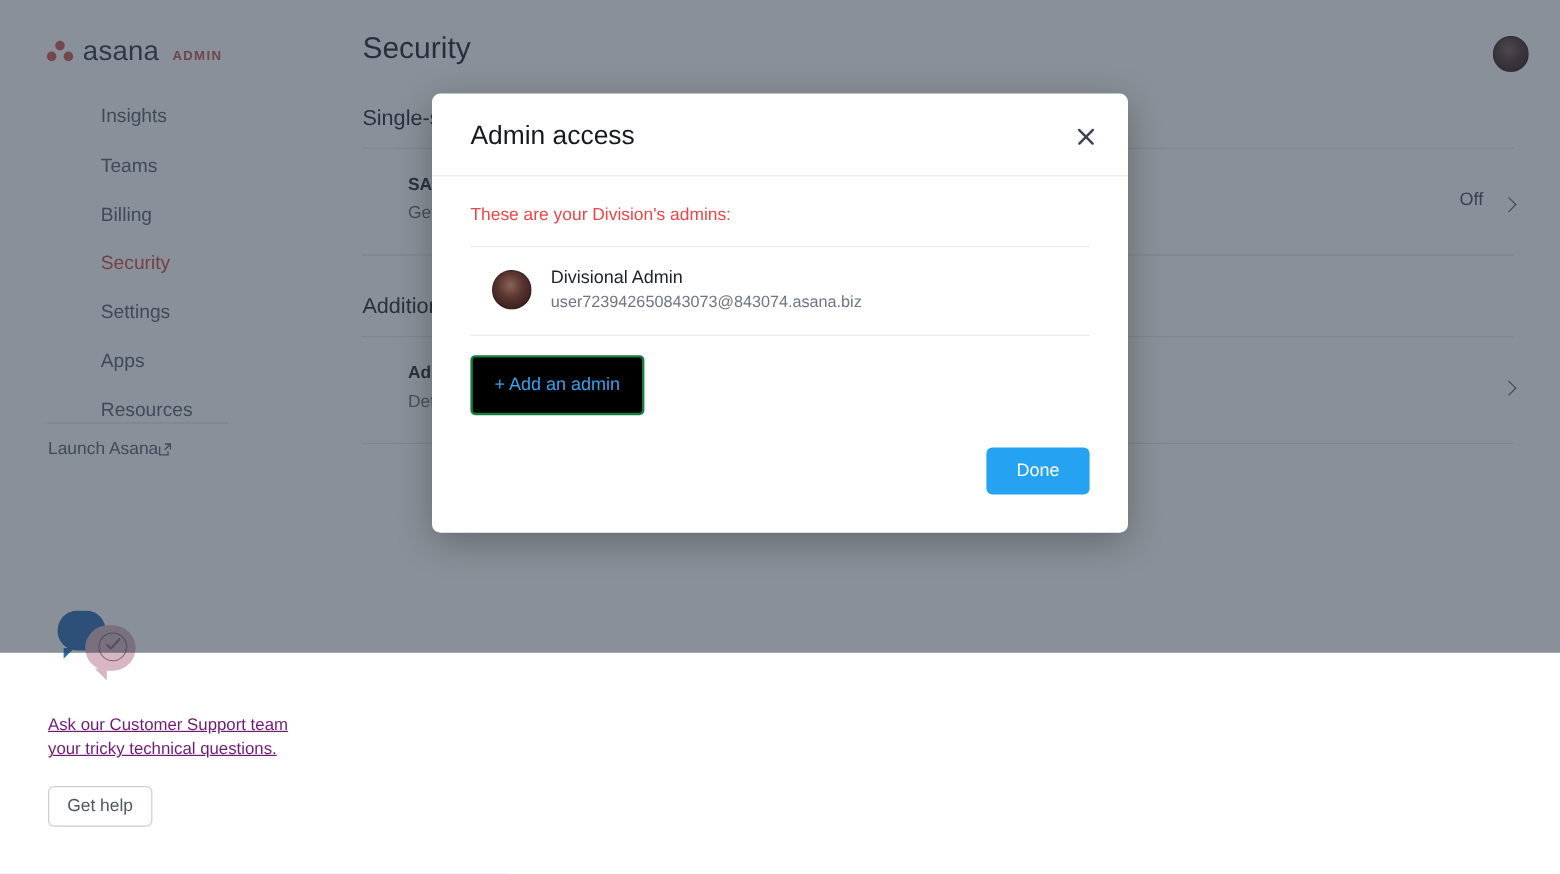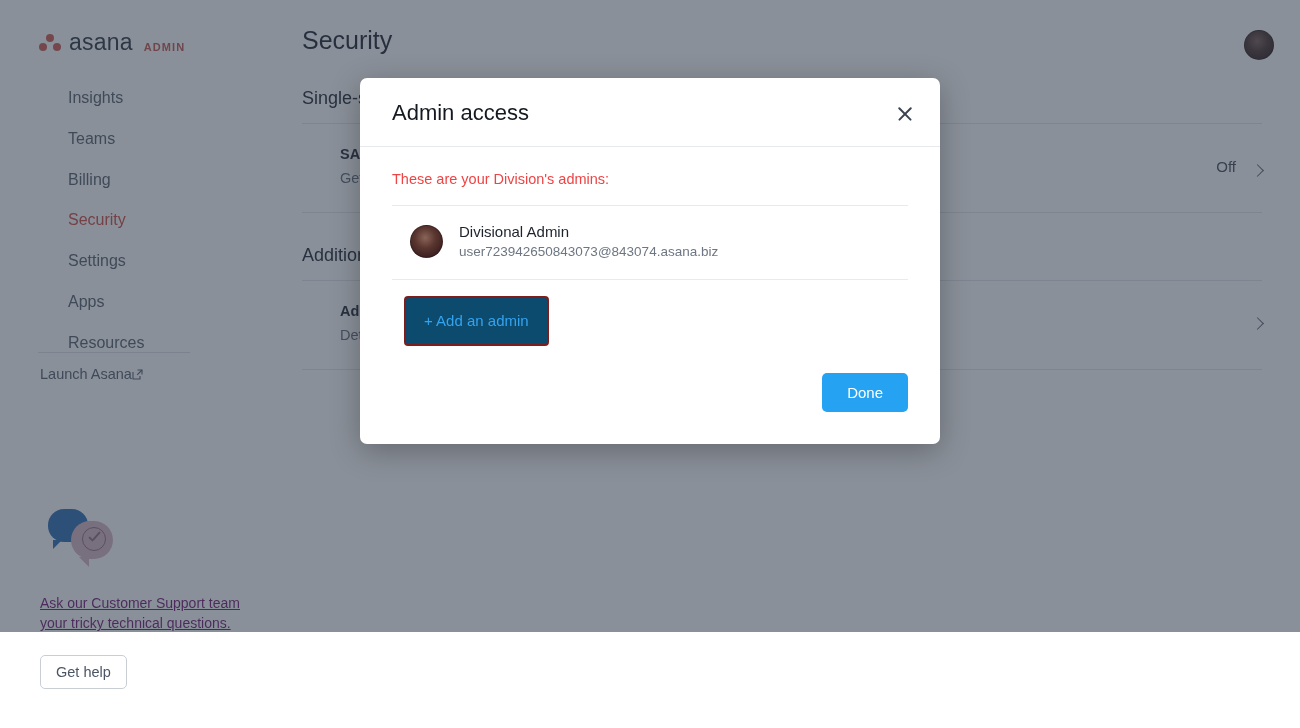--- a/index.html
+++ b/index.html
@@ -2,21 +2,21 @@
 <html><head>
 <meta charset="utf-8">
 <style>
   * { margin:0; padding:0; box-sizing:border-box; }
   html, body {
     width:1300px; height:728px;
     font-family:"Liberation Sans", sans-serif;
     background:#ffffff;
     overflow:hidden;
   }
-  #app { position:relative; width:1300px; height:632px; }
+  #app { position:relative; width:1300px; height:544px; }
 
   
   #base { position:absolute; inset:0; background:#ffffff; }
 
   
   .sidebar {
     position:absolute; left:0; top:0; width:302px; height:728px;
     background:#ffffff;
   }
   .logo-row {
@@ -30,21 +30,21 @@
   .logo-dots i.d3 { width:8px; height:8px; left:15px; top:9px; }
   .logo-word {
     font-size:23px; color:#2c3542; letter-spacing:.2px;
     font-weight:400;
   }
   .logo-admin {
     font-size:11px; color:#c3554e; font-weight:700; letter-spacing:1.1px;
     margin-left:4px; position:relative; top:4px;
   }
 
-  .nav { position:absolute; left:0; top:78px; width:302px;padding-left:28px; }
+  .nav { position:absolute; left:16px; top:78px; width:302px;padding-left:28px; }
   .nav-item {
     display:block; padding:8px 40px; font-size:16px;
     color:#55606e; line-height:1.55;
   }
   .nav-item.active { color:#cc4b42; }
 
   .nav-sep {
     position:absolute; left:38px; top:352px; width:152px;
     height:1px; background:#dfe2e6;
   }
@@ -169,23 +169,23 @@
     width:33px; height:33px; border-radius:50%; flex:none;
     background:radial-gradient(circle at 46% 38%, #8a6458 0%, #5a3630 40%, #2a1216 100%);
     border:1px solid rgba(0,0,0,.2);
   }
   .admin-name { font-size:15px; color:#1d232d; line-height:1.35; }
   .admin-email { font-size:13.5px; color:#6d7682; line-height:1.45; }
 
   .add-admin {
     margin-top:16px; display:inline-block;
     padding:14px 18px 15px 18px;
-    border:2px solid #7f1d1d; border-radius:4px;
-    font-size:15px; color:#33a3f0; background:#0c4a6e;
-    font-family:"Liberation Sans", sans-serif; cursor:pointer;margin-left:12px;
+    border:2px solid #15803d; border-radius:4px;
+    font-size:15px; color:#33a3f0; background:#000000;
+    font-family:"Liberation Sans", sans-serif; cursor:pointer;
   }
 
   .modal-foot {
     display:flex; justify-content:flex-end;
     padding:27px 32px 32px 32px;
   }
   .done-btn {
     padding:11px 25px; border:none; border-radius:5px;
     background:#25a2f2; color:#ffffff; font-size:15px;
     font-family:"Liberation Sans", sans-serif; cursor:pointer;

